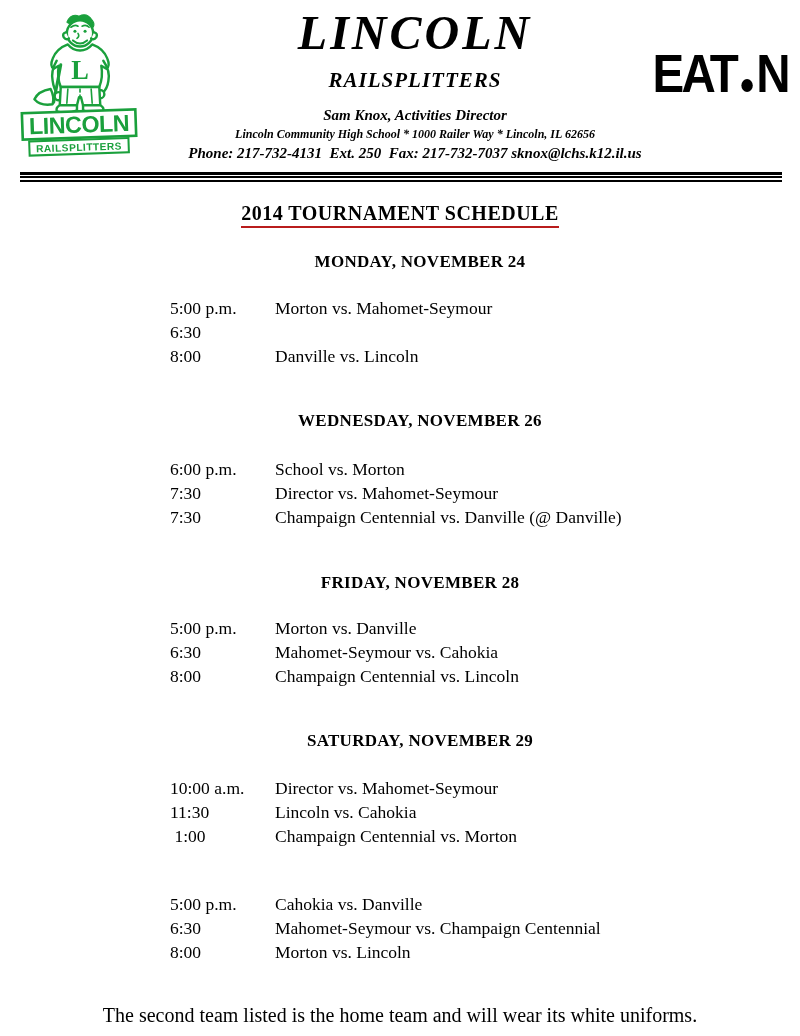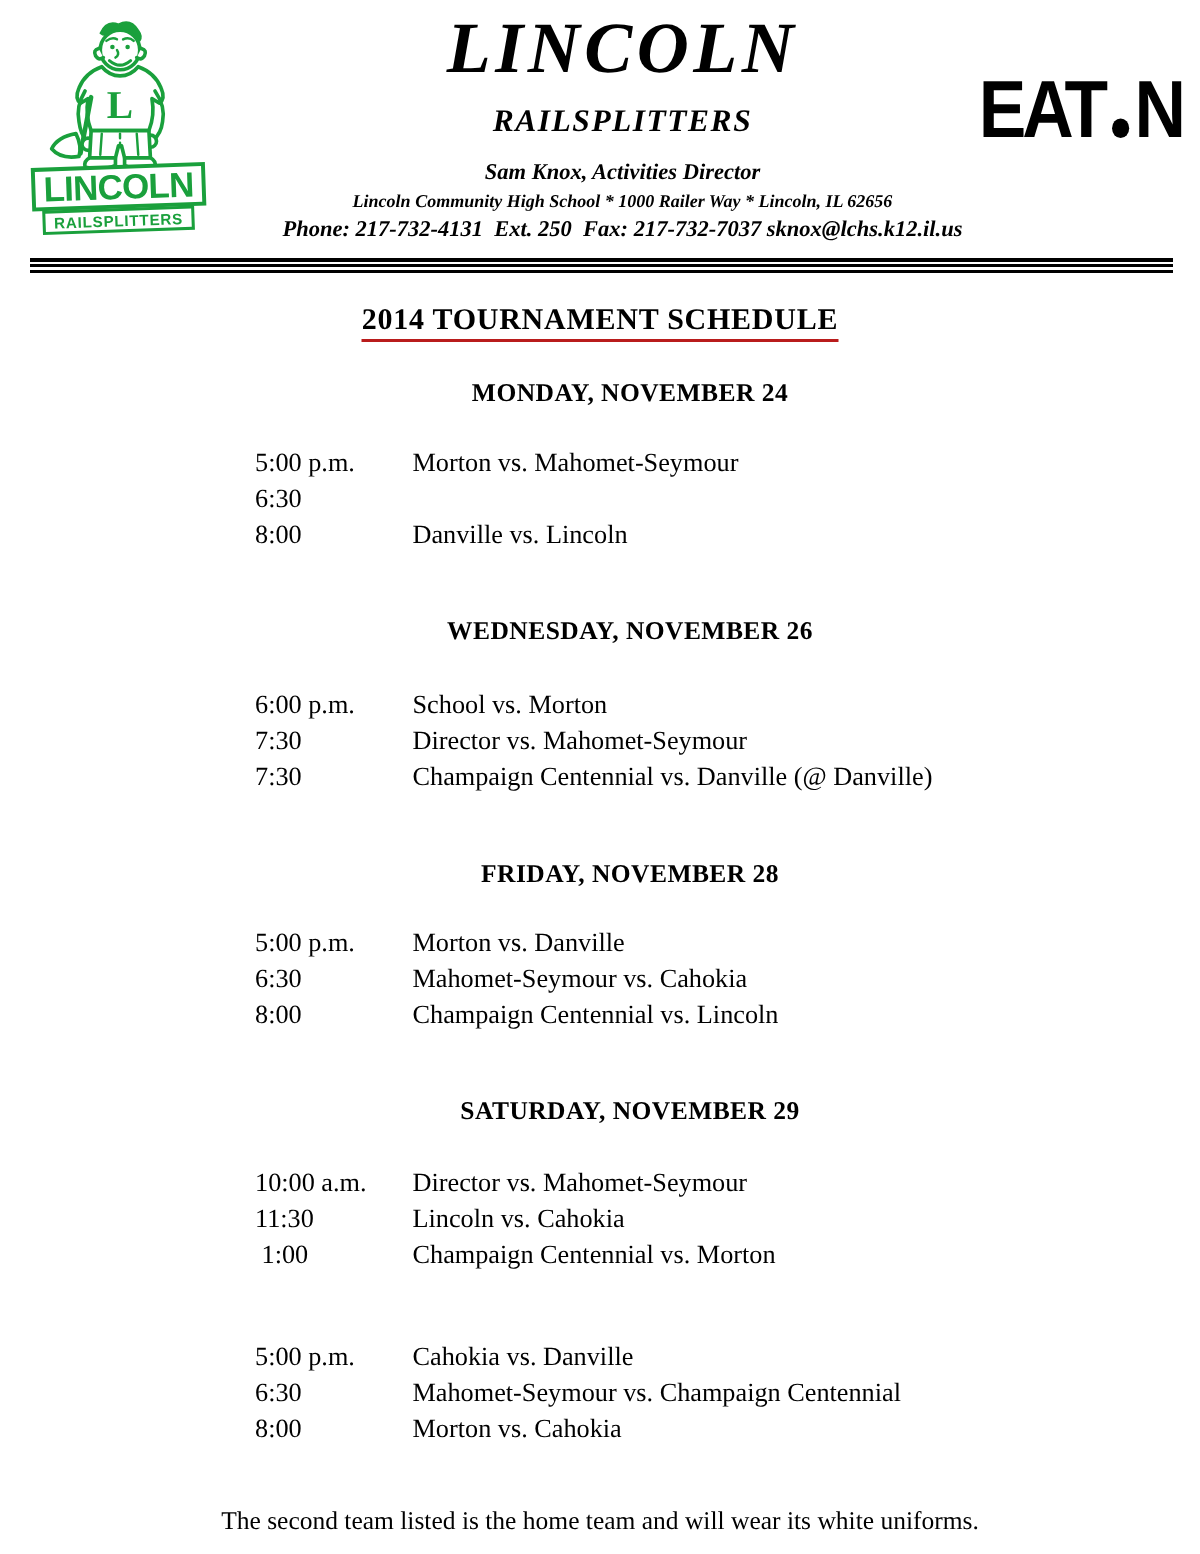--- a/index.html
+++ b/index.html
@@ -66,21 +66,21 @@
   .game-time { width: 105px; white-space: pre-wrap; }
   .game-matchup { white-space: pre-wrap; }
 
   .d0h { top: 252px; }  .d0g { top: 296px; }
   .d1h { top: 411px; }  .d1g { top: 457px; }
   .d2h { top: 573px; }  .d2g { top: 616px; }
   .d3h { top: 731px; }  .d3g { top: 776px; }  .d3e { top: 892px; }
 
   .footer-note {
     position: absolute; top: 1004px; left: 0; width: 100%;
-    text-align: center; font-size: 17px;
+    text-align: center; font-size: 20px;
   }
 </style>
 </head>
 <body>
 
 <div class="page">
 
   <svg class="mascot" viewBox="0 0 116 150">
     <g fill="none" stroke="#1aa03c" stroke-width="2.4" stroke-linejoin="round" stroke-linecap="round">
       <path d="M46 14 Q50 5 58 8 Q66 4 71 12 Q74 16 72 19 Q64 13 52 15 Q48 16 46 14 Z" fill="#1aa03c" stroke="#1aa03c" stroke-width="1"></path>
@@ -201,19 +201,19 @@
     <div class="game-row">
       <span class="game-time">5:00 p.m.</span>
       <span class="game-matchup">Cahokia vs. Danville</span>
     </div>
     <div class="game-row">
       <span class="game-time">6:30</span>
       <span class="game-matchup">Mahomet-Seymour vs. Champaign Centennial</span>
     </div>
     <div class="game-row">
       <span class="game-time">8:00</span>
-      <span class="game-matchup">Morton vs. Cahokia</span>
+      <span class="game-matchup">Morton vs. Lincoln</span>
     </div>
   </div>
 
   <div class="footer-note">The second team listed is the home team and will wear its white uniforms.</div>
 
 </div>
 
 </body></html>

